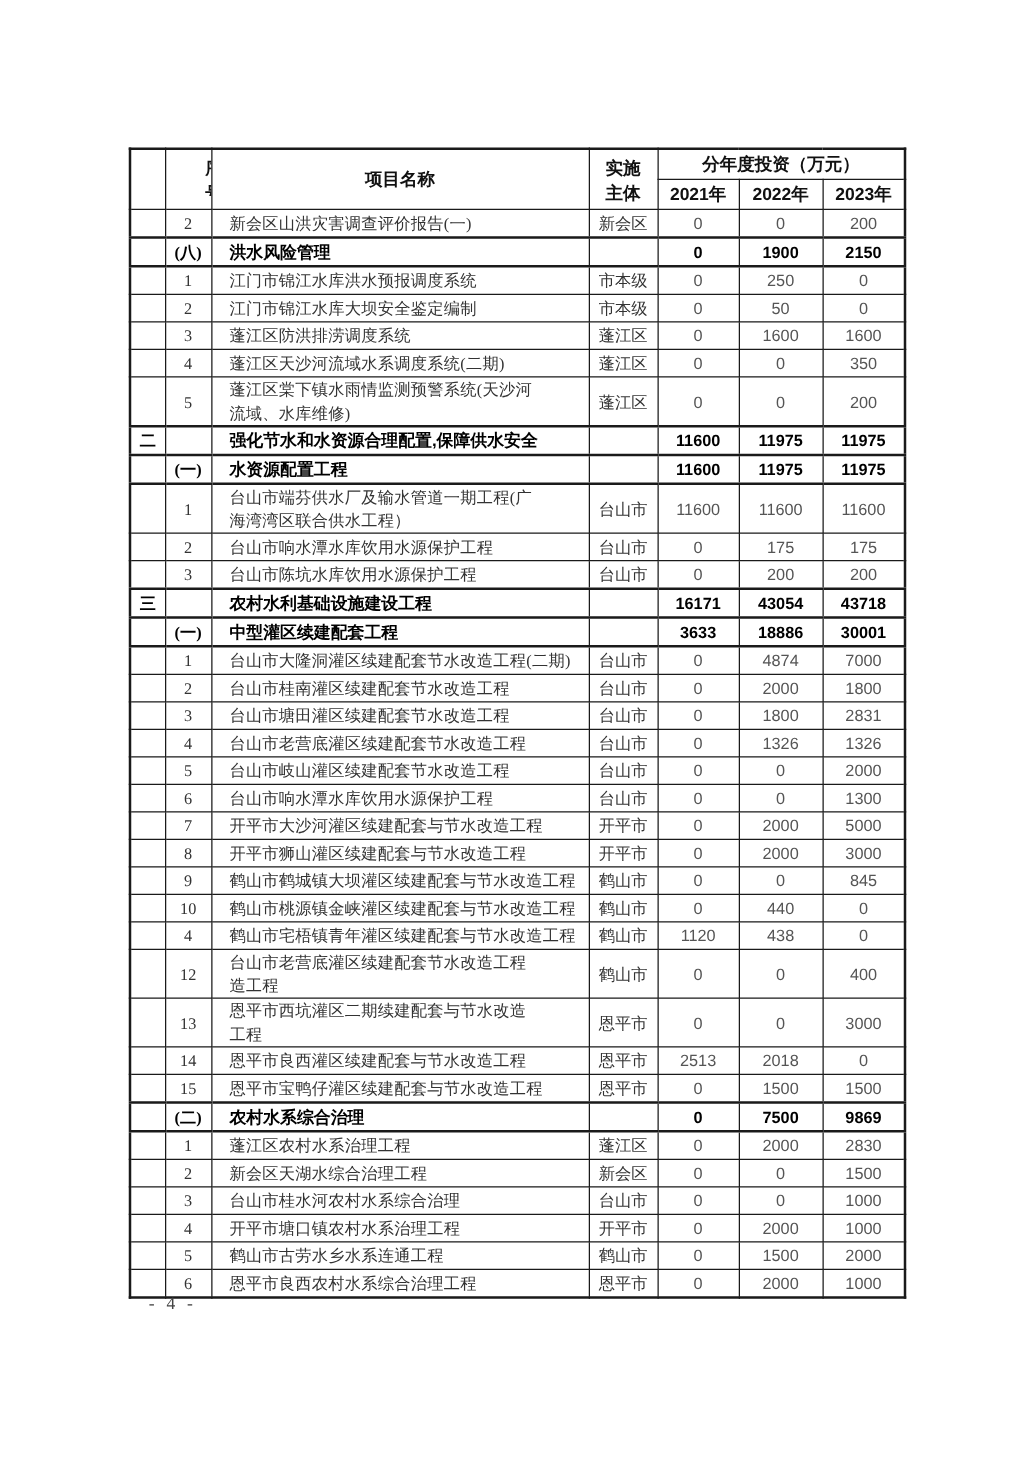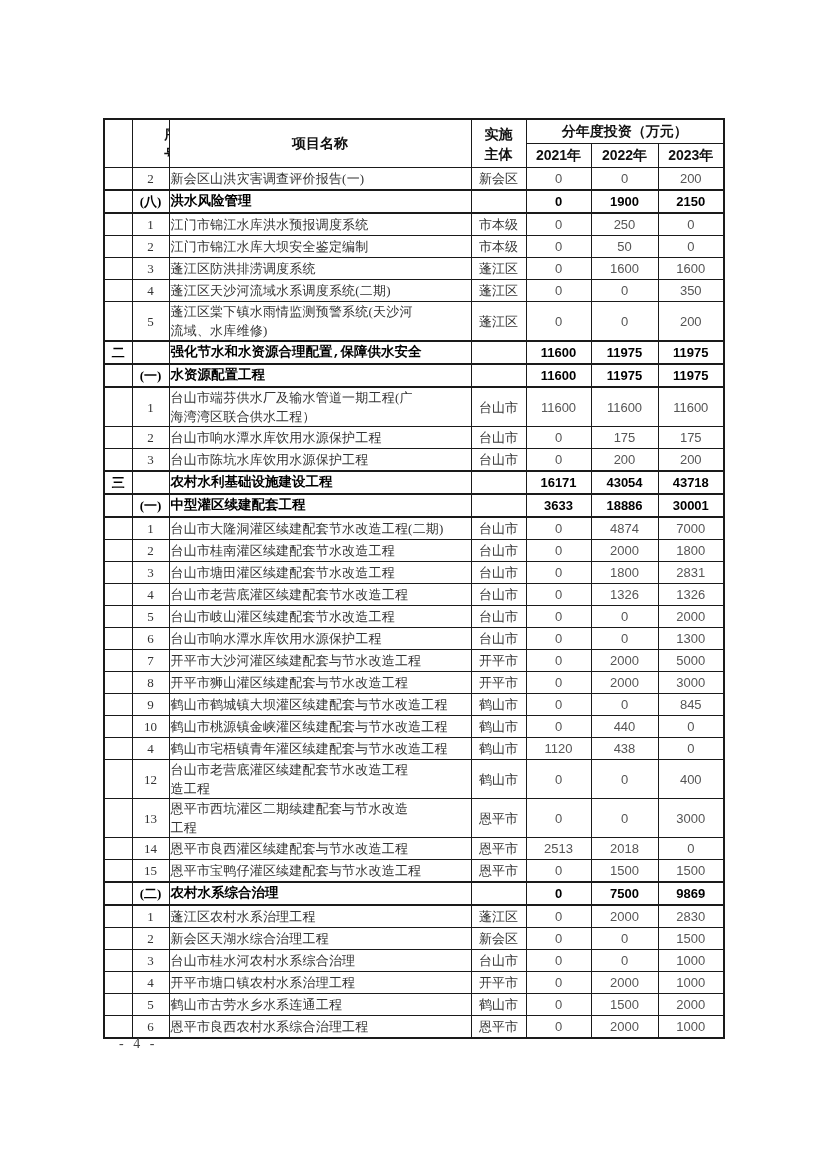--- a/index.html
+++ b/index.html
@@ -55,37 +55,37 @@
     text-align: center;
   }
   tbody td {
     height: 21px;
     font-size: 13px;
     line-height: 19px;
     color: #333;
   }
   tbody td.name {
     text-align: left;
-    padding-left: 1px;
+    padding-left: 14px;
     white-space: pre-line;
     letter-spacing: 0.2px;
   }
   tbody td.num {
     font-family: "Liberation Sans", sans-serif;
     color: #555;
     font-size: 13px;
   }
   tbody tr.section td {
     border-top-width: 2px;
     border-bottom-width: 2px;
     font-weight: bold;
     color: #000;
   }
   tbody tr.section td.name {
-    font-family: Liberation Mono, monospace;
+    font-family: Liberation Sans, sans-serif;
     font-size: 13.5px;
     letter-spacing: 0;
     margin-top: 12px;
   }
   tbody tr.section td.num {
     color: #000;
   }
   .footer {
     position: absolute;
     left: 119px;

